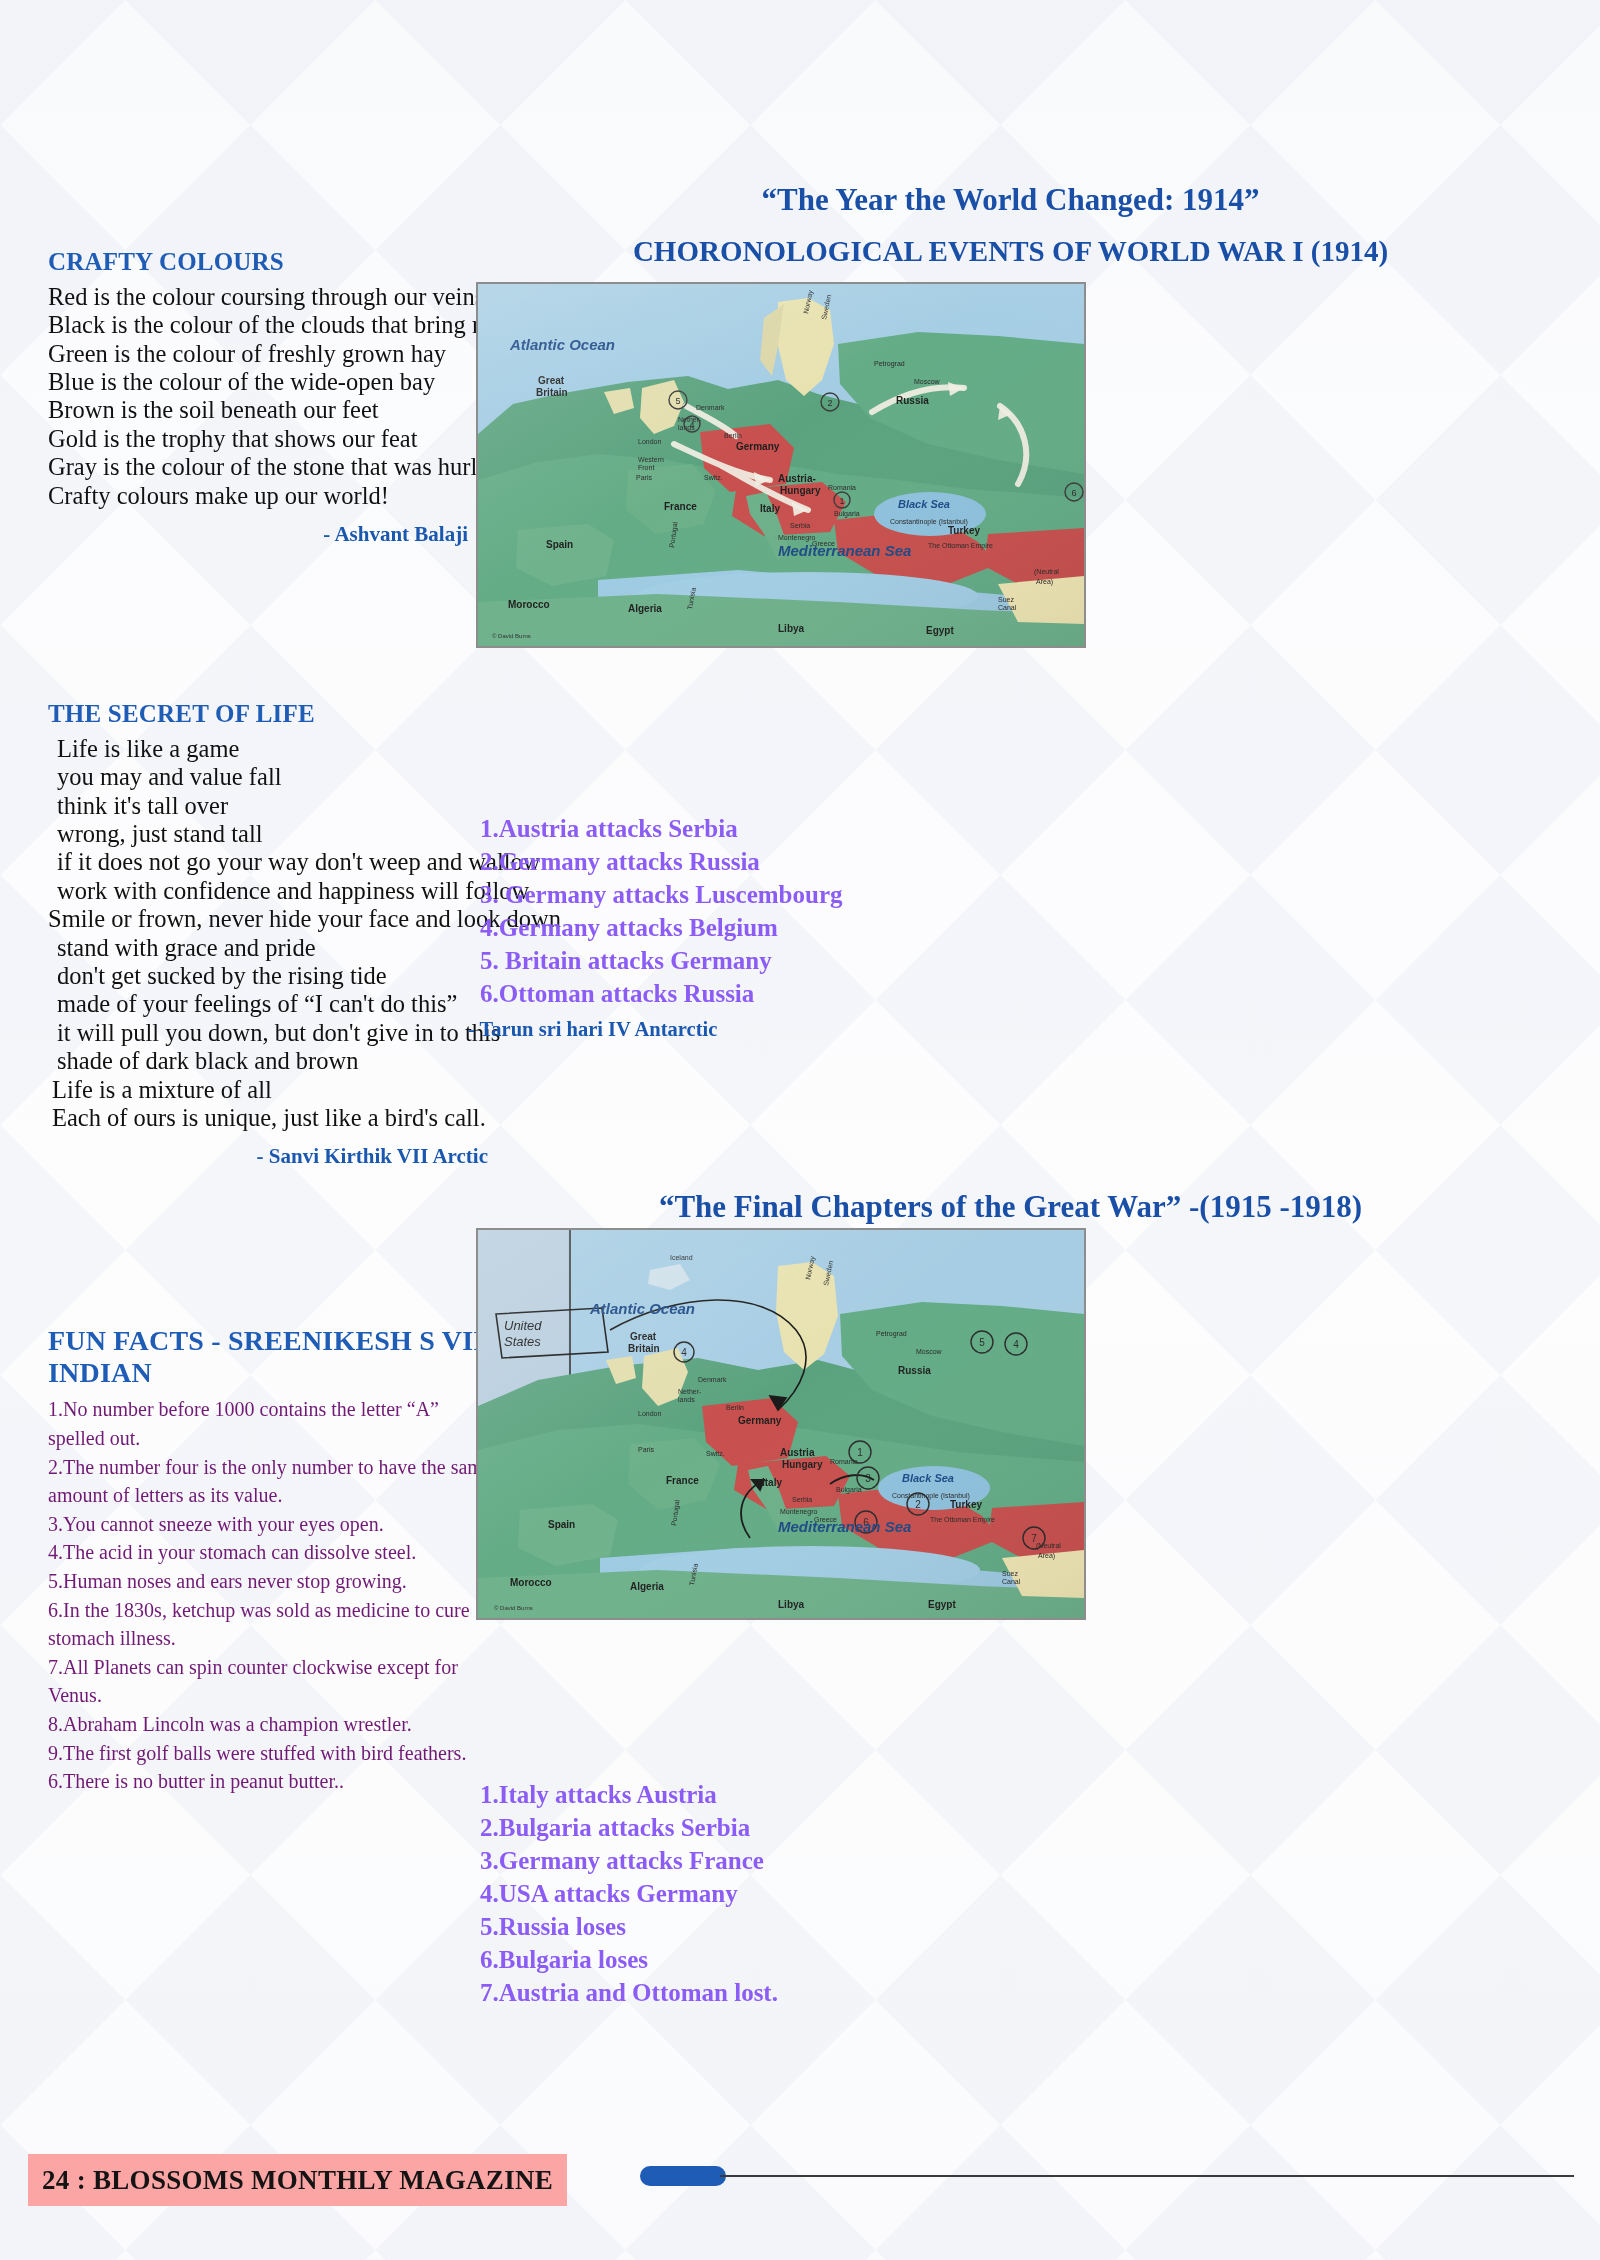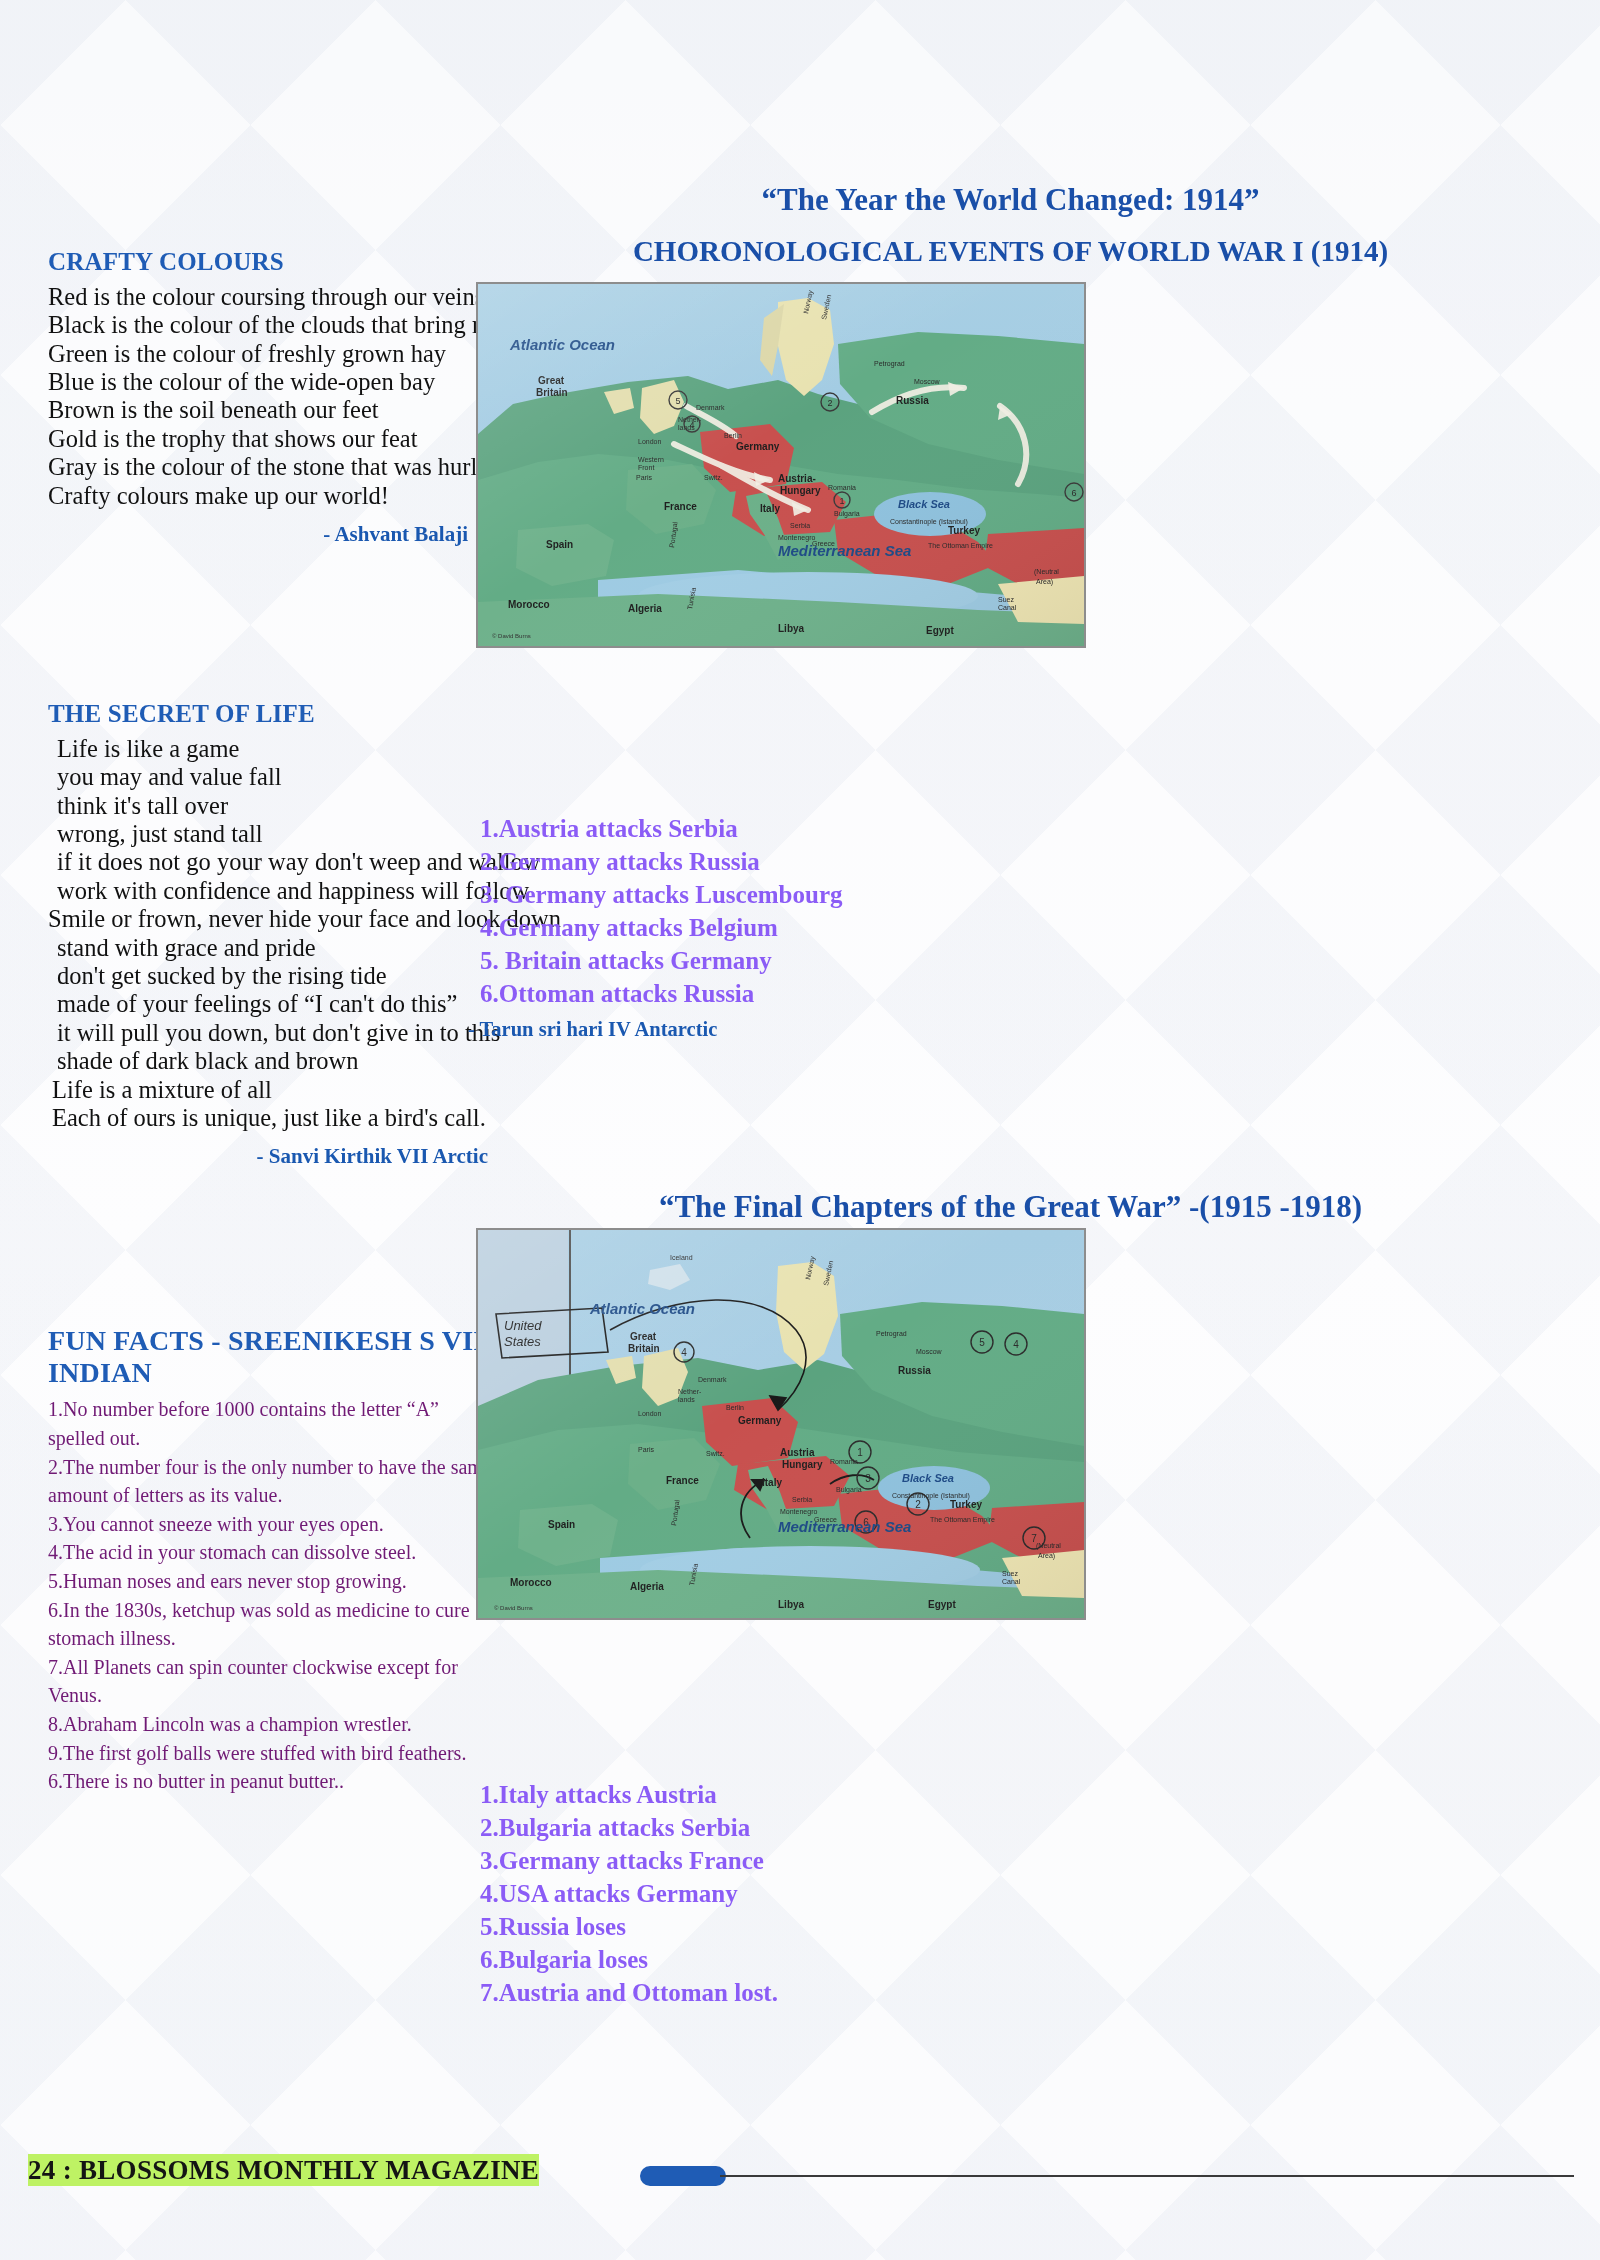--- a/index.html
+++ b/index.html
@@ -60,22 +60,22 @@
   .evt-list{font-size:25px;line-height:33px;font-weight:bold;color:#8b5cf6;}
   .byline-r{color:#1a58b0;font-weight:bold;font-size:20.5px;text-align:left;}
 
   
   .map-wrap{position:relative;}
   .map-svg{display:block;width:100%;height:100%;}
 
   
   .footer{position:absolute;left:20px;bottom:62px;width:1560px;height:44px;}
   .footer-badge{
-    position:absolute;left:8px;top:0;height:32px;
-    background:#bef264;display:flex;align-items:center;padding:0 0;
+    position:absolute;left:8px;top:0;height:52px;
+    background:#fca5a5;display:flex;align-items:center;padding:0 14px;
   }
   .footer-badge span{
     font-weight:bold;font-size:27px;color:#141414;letter-spacing:.3px;
     font-family:"Liberation Serif","DejaVu Serif",serif;
   }
   .footer-pill{
     position:absolute;left:620px;top:12px;width:86px;height:20px;
     background:#1f5cb5;border-radius:10px;
   }
   .footer-rule{

